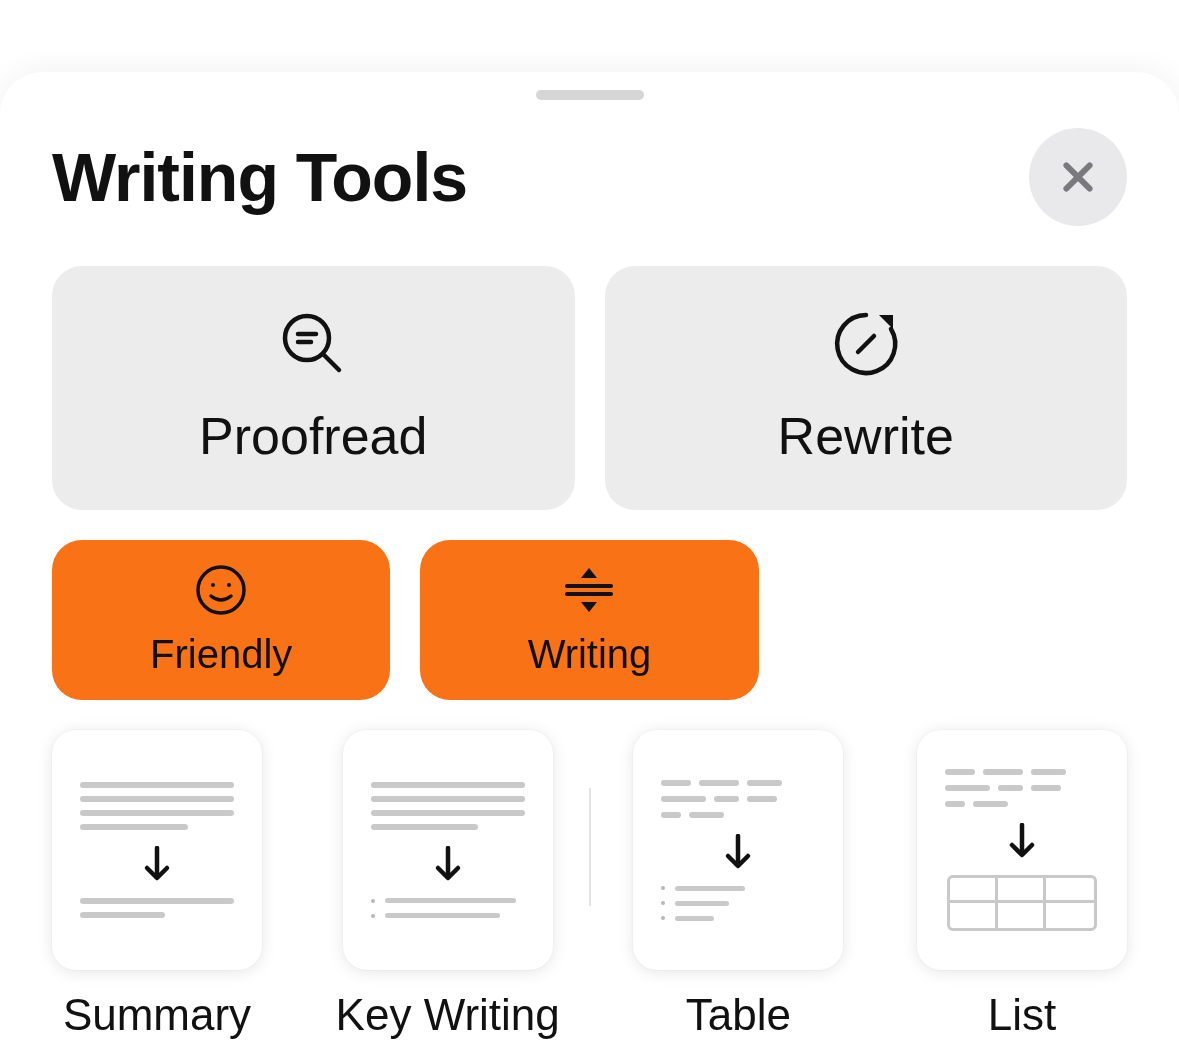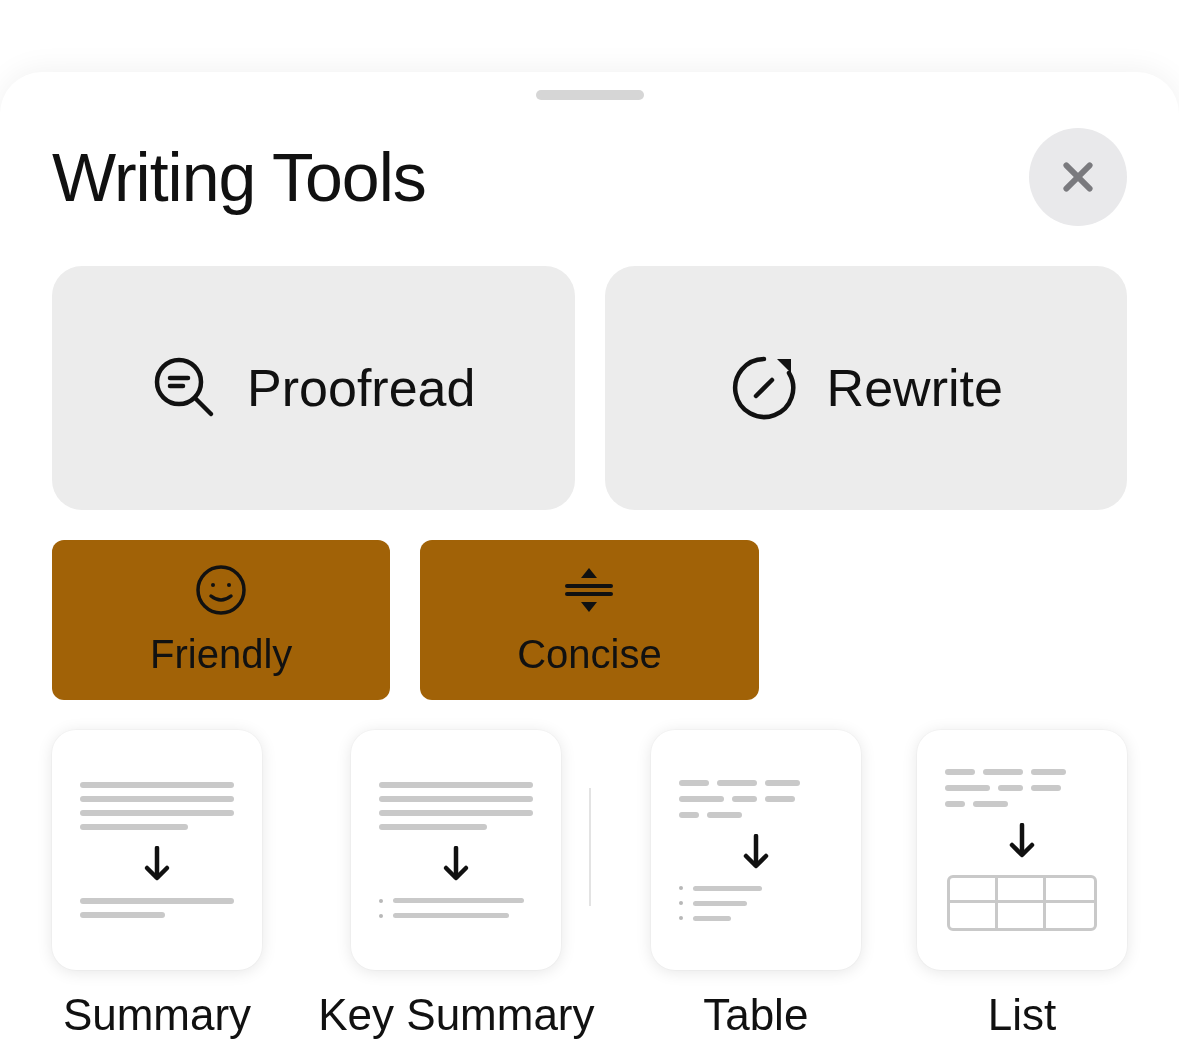--- a/index.html
+++ b/index.html
@@ -34,21 +34,21 @@
       margin: 18px auto 0 auto;
     }
     .header {
       display: flex;
       align-items: center;
       justify-content: space-between;
       padding: 28px 52px 0 52px;
     }
     .title {
       font-size: 68px;
-      font-weight: 400;
+      font-weight: 700;
       color: #111;
       letter-spacing: -1px;
     }
     .close-btn {
       width: 98px;
       height: 98px;
       border-radius: 50%;
       background: #e9e9eb;
       display: flex;
       align-items: center;
@@ -66,21 +66,21 @@
       display: grid;
       grid-template-columns: 1fr 1fr;
       gap: 30px;
       margin-bottom: 30px;
     }
     .big-card {
       background: #ececec;
       border-radius: 30px;
       height: 244px;
       display: flex;
-      flex-direction: row;
+      flex-direction: column;
       align-items: center;
       justify-content: center;
       cursor: pointer;
       gap: 28px;
     }
     .big-card .icon-wrap {
       height: 68px;
       display: flex;
       align-items: center;
       justify-content: center;
@@ -90,22 +90,22 @@
       font-weight: 400;
       color: #111;
     }
     .row-mid {
       display: grid;
       grid-template-columns: 1fr 1fr 1fr;
       gap: 30px;
       margin-bottom: 30px;
     }
     .small-card {
-      background: #a16207;
-      border-radius: 12px;
+      background: #f97316;
+      border-radius: 30px;
       height: 160px;
       display: flex;
       flex-direction: column;
       align-items: center;
       justify-content: center;
       cursor: pointer;
       gap: 16px;
     }
     .small-card .icon-wrap {
       height: 52px;
@@ -288,21 +288,21 @@
 
       <div class="small-card">
         <div class="icon-wrap">
           <svg width="56" height="52" viewBox="0 0 56 52" fill="none" stroke="#111" stroke-width="4" stroke-linecap="round" stroke-linejoin="round">
             <line x1="6" y1="22" x2="50" y2="22"></line>
             <line x1="6" y1="30" x2="50" y2="30"></line>
             <polygon points="28,4 20,14 36,14" fill="#111" stroke="none"></polygon>
             <polygon points="28,48 20,38 36,38" fill="#111" stroke="none"></polygon>
           </svg>
         </div>
-        <div class="label">Concise</div>
+        <div class="label">Writing</div>
       </div>
     </div>
 
     <div class="row-bottom">
       <div class="divider"></div>
 
       <div class="transform-group">
         <div class="transform-card">
           <div class="text-lines">
             <div class="line" style="width:100%"></div>
@@ -338,21 +338,21 @@
             <div class="bullet-row">
                 <div class="bullet-dot"></div>
                 <div class="bullet-line" style="width:85%"></div>
               </div>
             <div class="bullet-row">
                 <div class="bullet-dot"></div>
                 <div class="bullet-line" style="width:75%"></div>
               </div>
           </div>
         </div>
-        <div class="transform-label">Key Summary</div>
+        <div class="transform-label">Key Writing</div>
       </div>
 
       <div class="transform-group">
         <div class="transform-card">
           <div class="dash-lines">
             <div class="dash-row">
                 <div class="dash-seg" style="width:30px"></div>
                 <div class="dash-seg" style="width:40px"></div>
                 <div class="dash-seg" style="width:35px"></div>
               </div>

